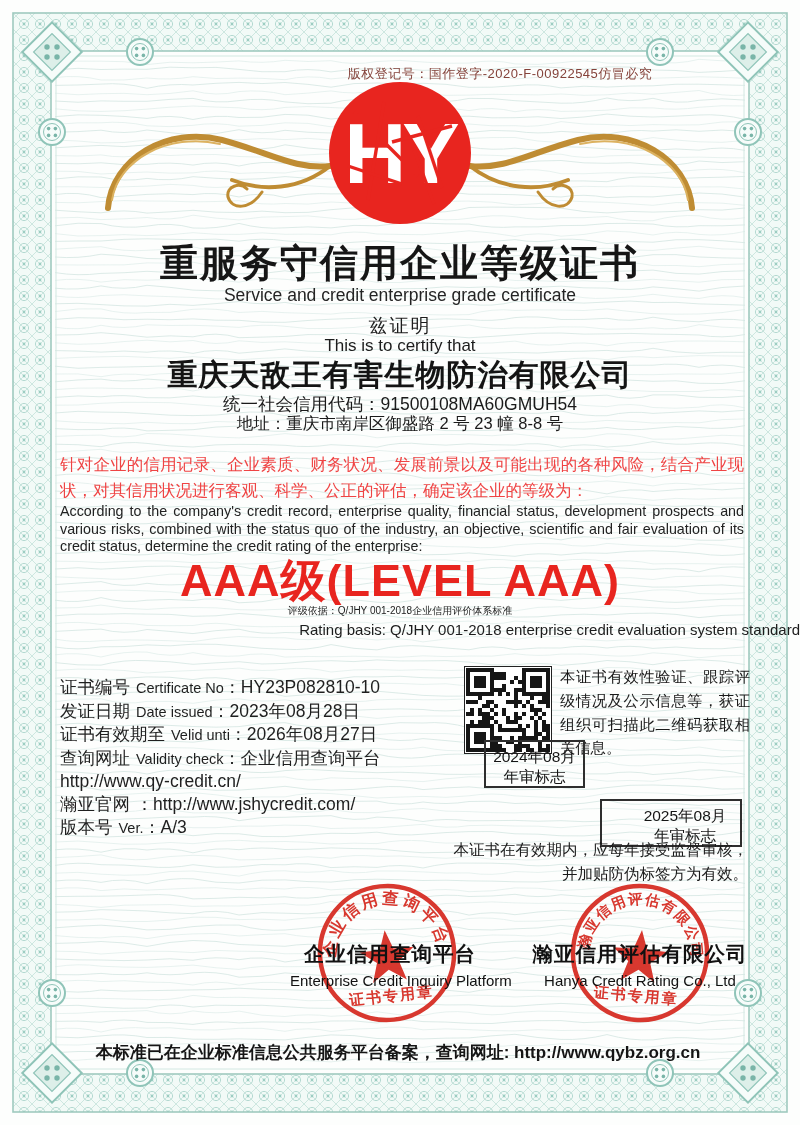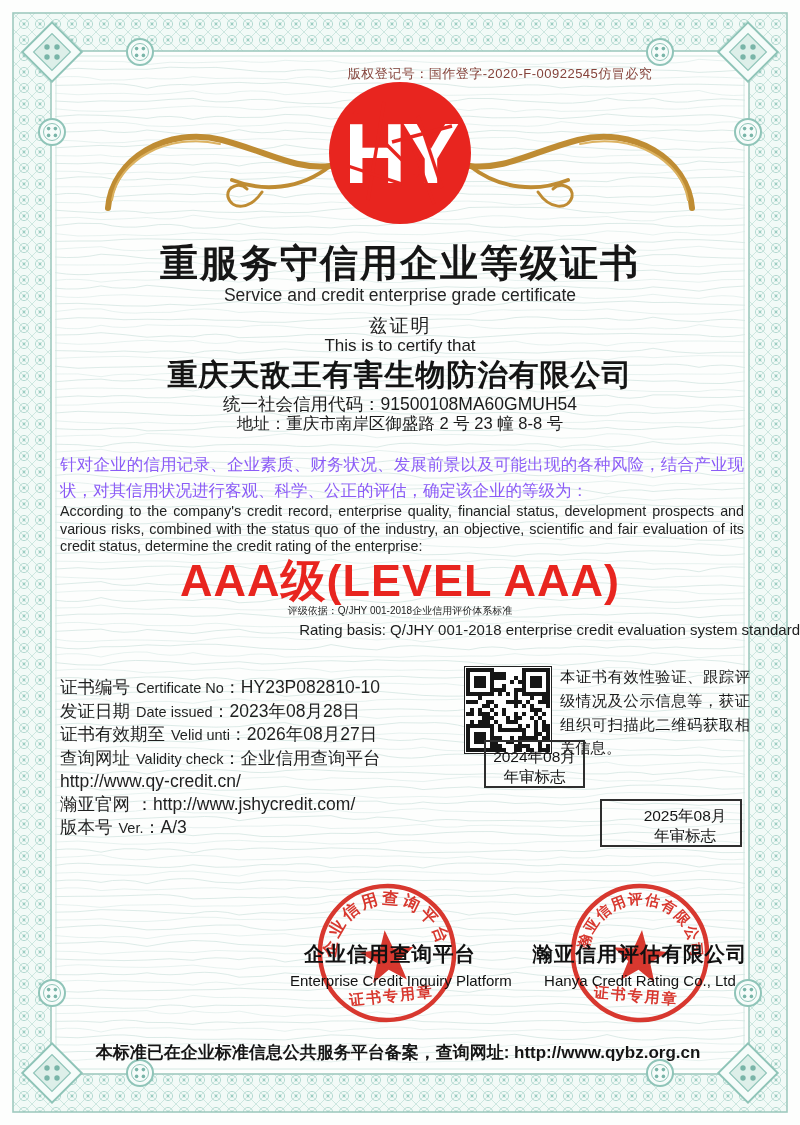--- a/index.html
+++ b/index.html
@@ -11,21 +11,21 @@
   .abs{position:absolute;}
   svg{display:block;}
   .copyright{top:65px;left:200px;right:0;text-align:center;font-size:13px;color:#84423a;letter-spacing:.5px;}
   .title-cn{top:238px;left:0;right:0;text-align:center;font-size:38px;font-weight:bold;color:#161616;letter-spacing:2px;}
   .title-en{top:285px;left:0;right:0;text-align:center;font-size:17.5px;color:#242424;}
   .certify-cn{top:313px;left:0;right:0;text-align:center;font-size:19px;color:#1c1c1c;letter-spacing:2px;}
   .certify-en{top:336px;left:0;right:0;text-align:center;font-size:17px;color:#1c1c1c;}
   .company{top:355px;left:0;right:0;text-align:center;font-size:30px;font-weight:bold;color:#141414;letter-spacing:1px;}
   .creditcode{top:392px;left:0;right:0;text-align:center;font-size:17.5px;color:#1a1a1a;}
   .address{top:413px;left:0;right:0;text-align:center;font-size:16.5px;color:#1a1a1a;}
-  .para-cn{top:452px;left:60px;width:684px;font-size:16.5px;line-height:25.5px;text-align:justify;color:#8b5cf6;}
+  .para-cn{top:452px;left:60px;width:684px;font-size:16.5px;line-height:25.5px;text-align:justify;color:#ef4444;}
   .para-en{top:503px;left:60px;width:684px;font-size:14.3px;line-height:17.6px;text-align:justify;color:#222;}
   .grade{top:551px;left:0;right:0;text-align:center;font-size:45px;font-weight:bold;color:#e8251f;letter-spacing:1px;}
   .basis-cn{top:604px;left:0;right:0;text-align:center;font-size:10px;color:#1d1d1d;}
   .basis-en{top:621px;left:0;right:0;text-align:right;font-size:15px;color:#1d1d1d;}
   .details{top:676px;left:60px;width:390px;}
   .d-row{display:flex;align-items:baseline;line-height:22.5px;white-space:nowrap;}
   .d-row span:empty{display:none;}
   .d-cn{font-size:17.5px;margin-right:6px;}
   .d-en{font-size:14.5px;}
   .d-sep{font-size:17px;}
@@ -464,20 +464,24 @@
 
   <div class="abs z1 year-box yb1">
     <div>2024年08月</div>
     <div>年审标志</div>
   </div>
   <div class="abs z1 year-box yb2">
     <div>2025年08月</div>
     <div>年审标志</div>
   </div>
 
+  <div class="abs z1 sup-note">
+    <div>本证书在有效期内，应每年接受监督审核，</div>
+    <div>并加贴防伪标签方为有效。</div>
+  </div>
 
   <svg class="abs seal seal-l" width="150" height="150" viewBox="0 0 150 150">
     <defs>
         <path id="arcL" d="M 24 88 A 52 52 0 1 1 126 88" fill="none"></path>
       </defs>
     <circle cx="75" cy="75" r="67" fill="none" stroke="#d5281e" stroke-width="4.5"></circle>
     <polygon fill="#d5281e" points="75,52 81.8,71.2 102.2,71.6 86,84 92,103.5 75,91.8 58,103.5 64,84 47.8,71.6 68.2,71.2"></polygon>
     <text font-size="16.5" fill="#d5281e" letter-spacing="3" font-weight="bold">
       <textPath href="#arcL" startOffset="50%" text-anchor="middle">企业信用查询平台</textPath>
     </text>

